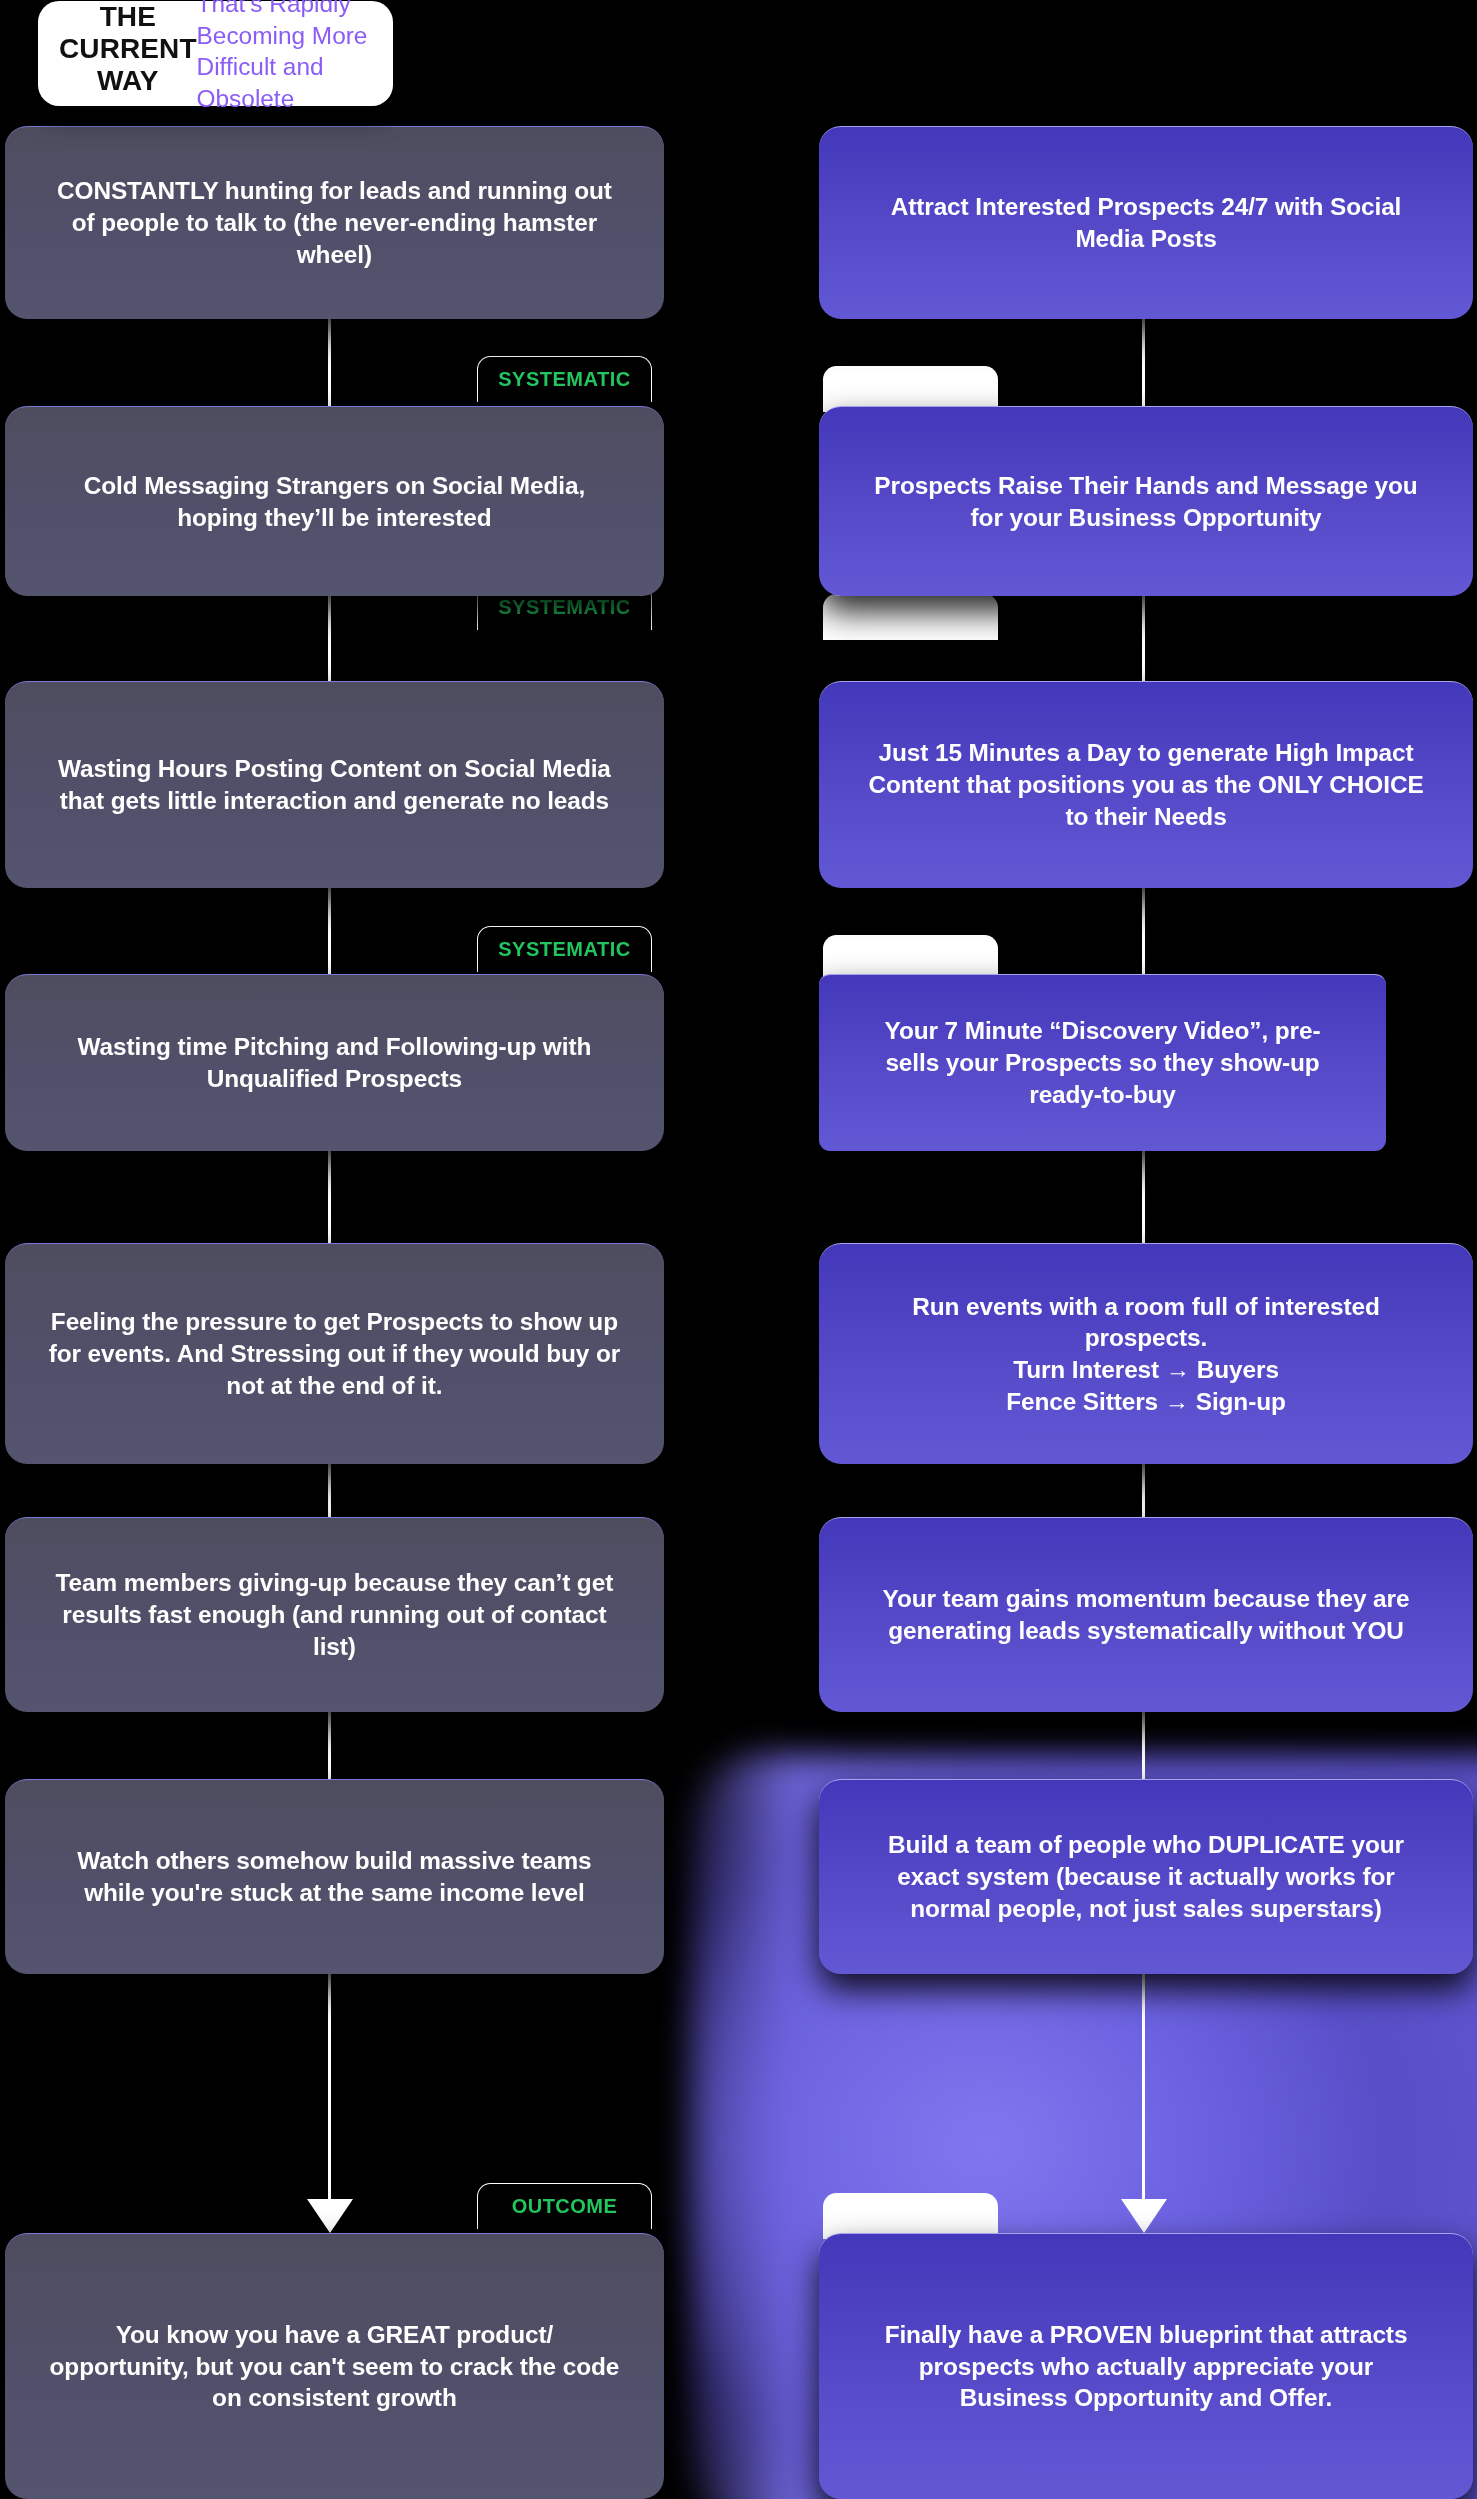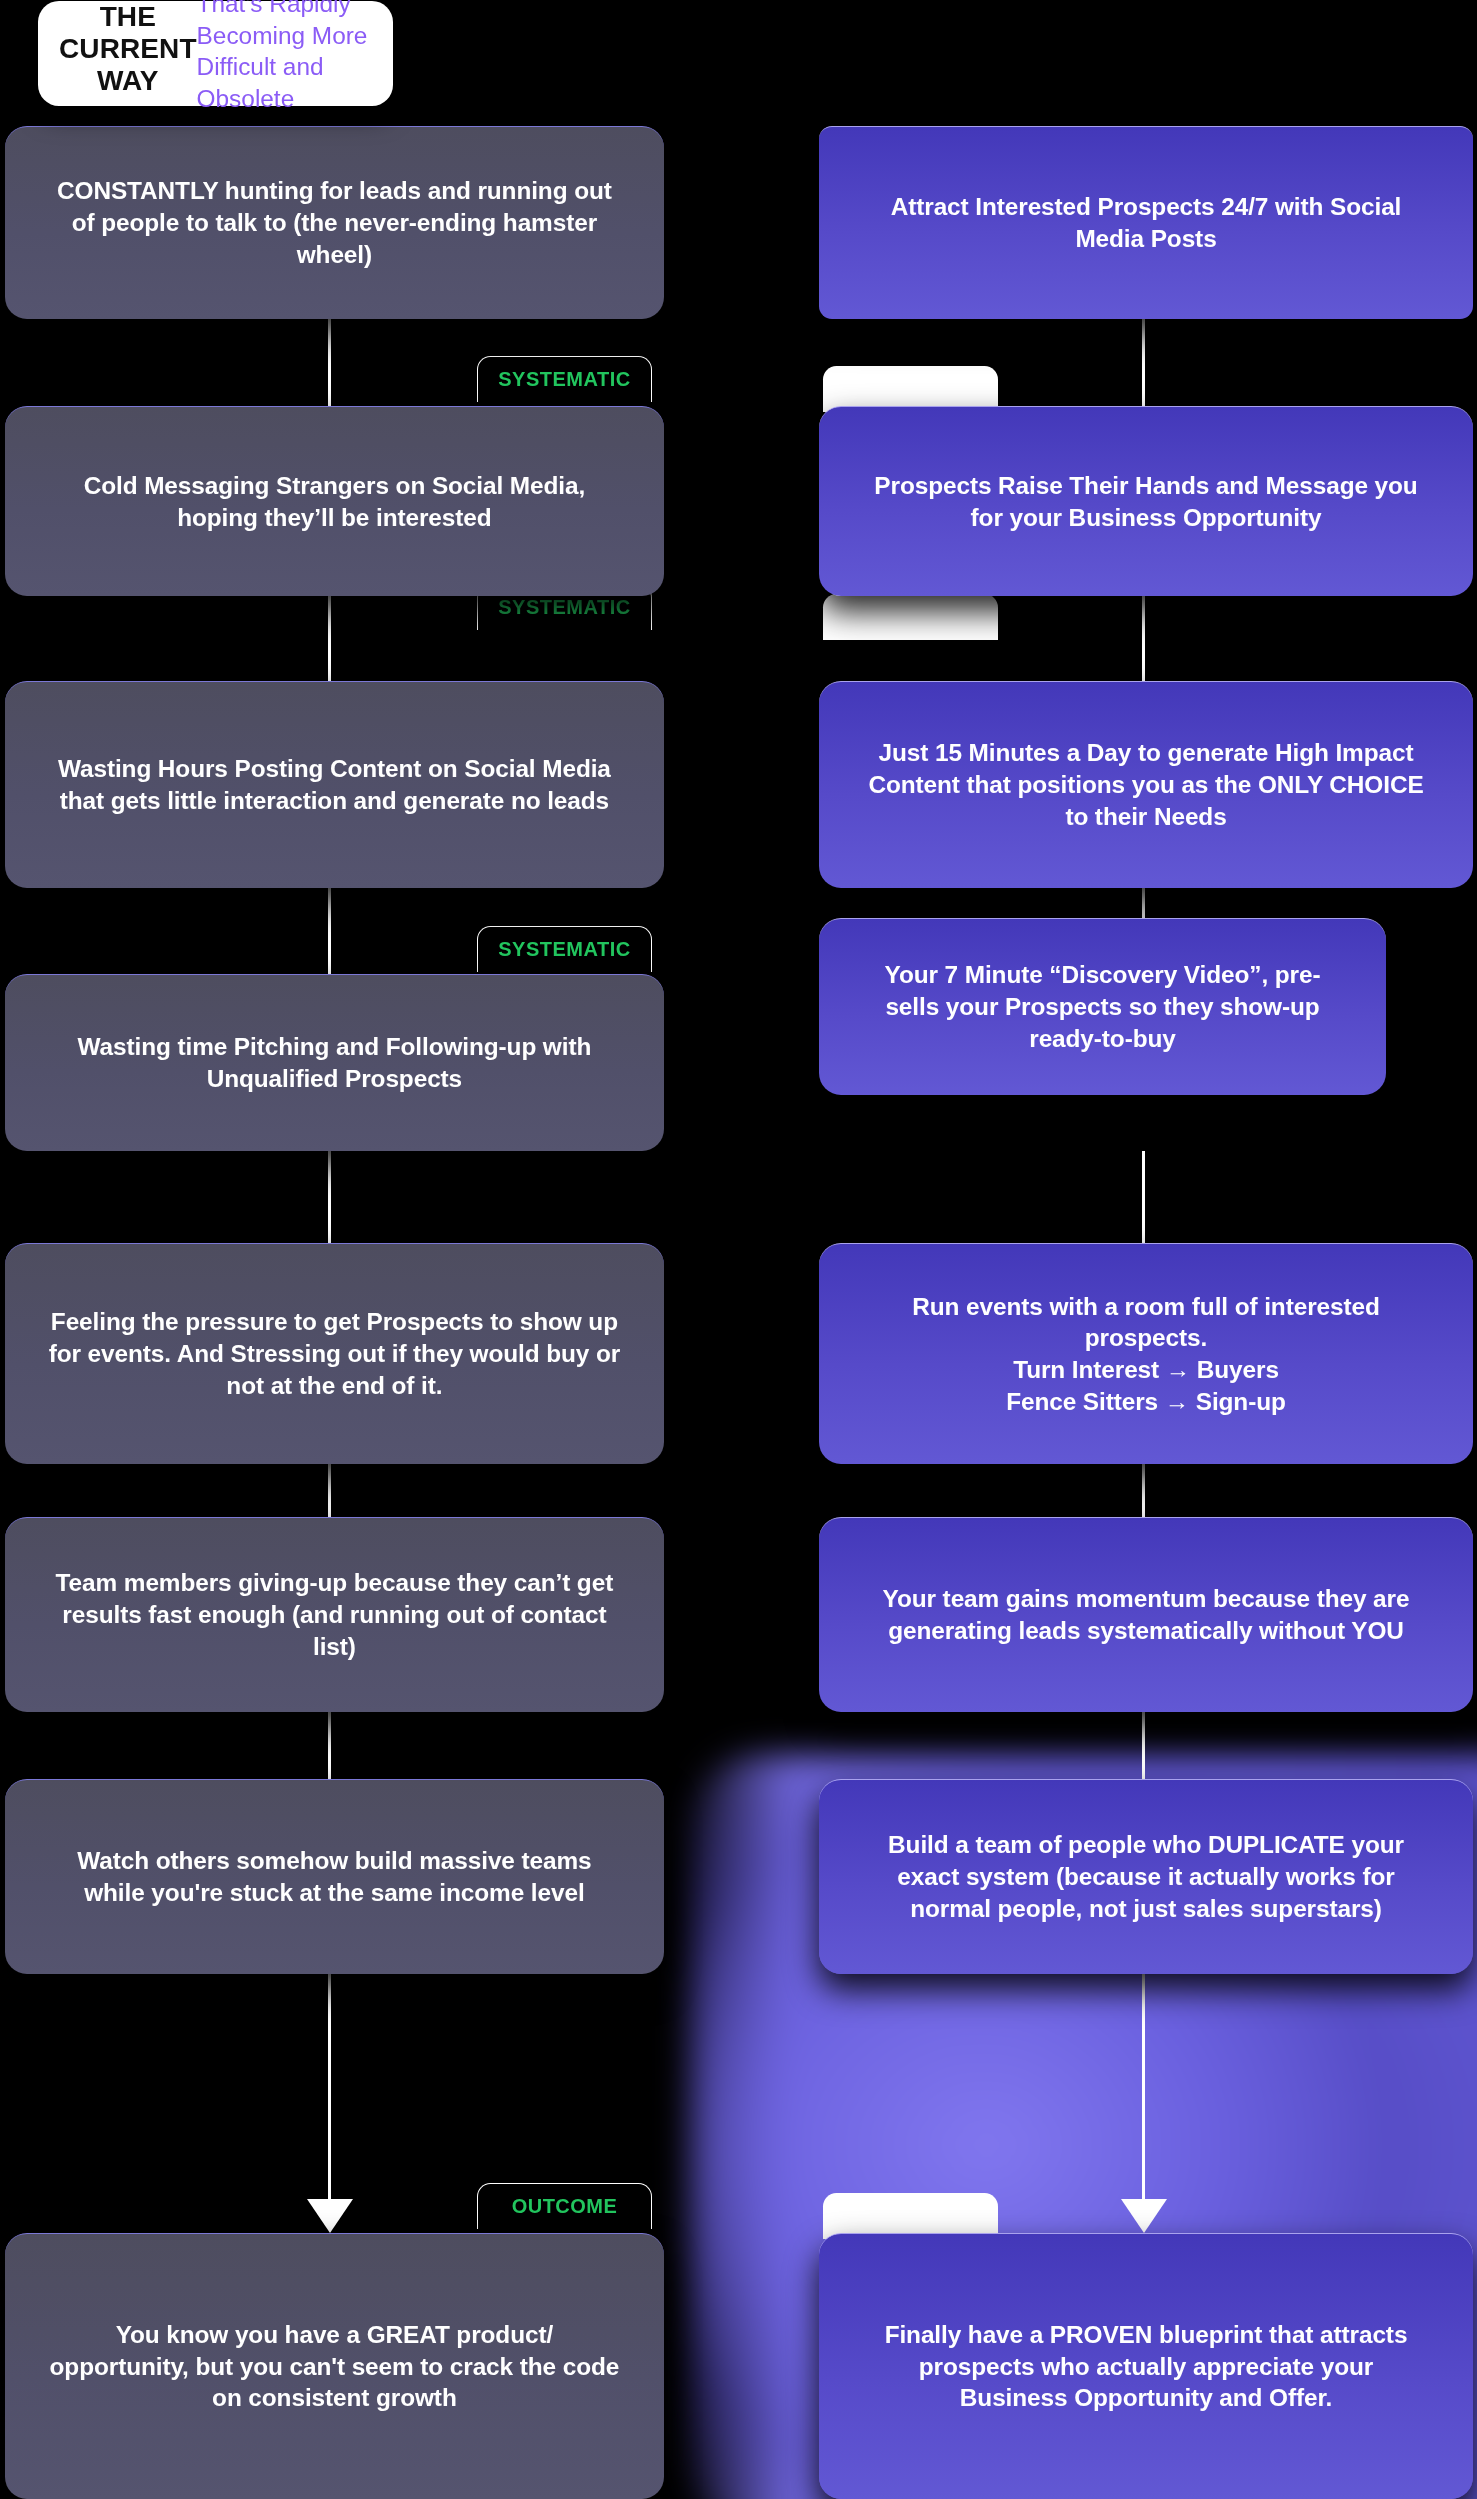--- a/index.html
+++ b/index.html
@@ -226,30 +226,30 @@
       </div>
       <div class="tab light" style="left: 823px; top: 821px; width: 175px;">
         <span class="tab-label"></span>
       </div>
       <div class="tab light" style="left: 823px; top: 935px; width: 175px;">
         <span class="tab-label"></span>
       </div>
       <div class="tab light" style="left: 823px; top: 2193px; width: 175px;">
         <span class="tab-label">OUTCOME</span>
       </div>
-      <div class="box right" style="left: 819px; top: 126px; width: 654px; height: 193px; border-radius: 13px;">
+      <div class="box right" style="left: 819px; top: 126px; width: 654px; height: 193px;">
         <span class="txt">Attract Interested Prospects 24/7 with Social Media Posts</span>
       </div>
       <div class="box right" style="left: 819px; top: 406px; width: 654px; height: 190px;">
         <span class="txt">Prospects Raise Their Hands and Message you for your Business Opportunity</span>
       </div>
       <div class="box right" style="left: 819px; top: 681px; width: 654px; height: 207px;">
         <span class="txt">Just 15 Minutes a Day to generate High Impact Content that positions you as the ONLY CHOICE to their Needs</span>
       </div>
-      <div class="box right" style="left: 819px; top: 918px; width: 567px; height: 177px;">
+      <div class="box right" style="left: 819px; top: 974px; width: 567px; height: 177px; border-radius: 11px;">
         <span class="txt">Your 7 Minute “Discovery Video”, pre-sells your Prospects so they show-up ready-to-buy</span>
       </div>
       <div class="box right" style="left: 819px; top: 1243px; width: 654px; height: 221px;">
         <span class="txt">Run events with a room full of interested prospects.<br>Turn Interest → Buyers<br>Fence Sitters → Sign-up</span>
       </div>
       <div class="box right" style="left: 819px; top: 1517px; width: 654px; height: 195px;">
         <span class="txt">Your team gains momentum because they are generating leads systematically without YOU</span>
       </div>
       <div class="box right" style="left: 819px; top: 1779px; width: 654px; height: 195px;">
         <span class="txt">Build a team of people who DUPLICATE your exact system (because it actually works for normal people, not just sales superstars)</span>

